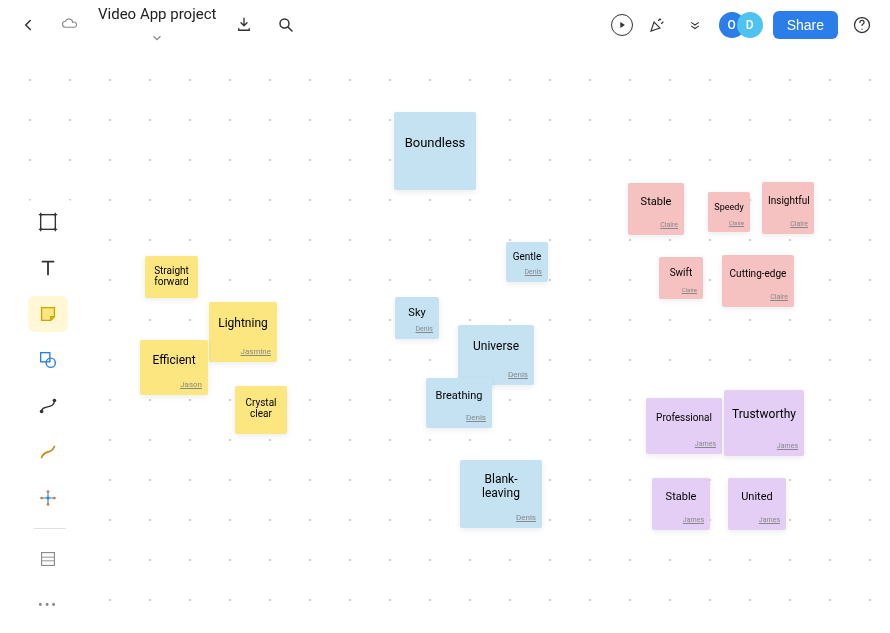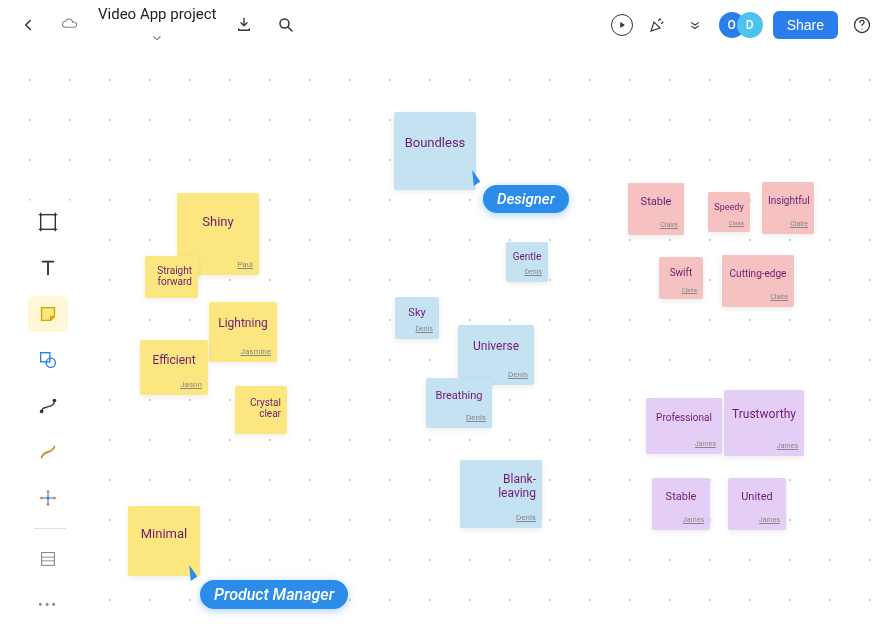--- a/index.html
+++ b/index.html
@@ -23,21 +23,21 @@
 
 .toolbar { position: absolute; left: 28px; top: 148px; width: 44px; display: flex; flex-direction: column; gap: 10px; z-index: 50; background: #fff; padding: 6px 0; border-radius: 8px; }
 .tool { width: 40px; height: 36px; display: flex; align-items: center; justify-content: center; cursor: pointer; border-radius: 6px; }
 .tool.active { background: #fff7d6; }
 .tool svg { width: 22px; height: 22px; }
 .tool-divider { height: 1px; background: #e0e0e0; margin: 2px 6px; }
 .dots-more { font-size: 14px; color: #888; letter-spacing: 2px; }
 
 
 .note { position: absolute; border-radius: 2px; padding: 6px; display: flex; flex-direction: column; box-shadow: 0 2px 6px rgba(0,0,0,0.08); }
-.note .label { font-size: 13px; color: #701a75; margin: auto; text-align: right; }
+.note .label { font-size: 13px; color: #000000; margin: auto; text-align: center; }
 .note .author { font-size: 8px; color: #888; text-align: right; margin-top: auto; text-decoration: underline; }
 .note.yellow { background: #fce680; }
 .note.blue { background: #c4e2f2; }
 .note.pink { background: #f6c1c1; }
 .note.purple { background: #e4cef5; }
 
 
 .cursor-tag { position: absolute; z-index: 60; }
 .cursor-tag .arrow { width: 0; height: 0; border-left: 8px solid transparent; border-right: 0 solid transparent; border-bottom: 14px solid #2b8de9; transform: rotate(-35deg); position: absolute; left: -14px; top: -14px; }
 .cursor-tag .pill { background: #2b8de9; color: #fff; padding: 5px 14px; border-radius: 999px; font-size: 15px; font-weight: 500; box-shadow: 0 2px 8px rgba(43,141,233,0.4); }
@@ -159,44 +159,36 @@
           <rect x="5" y="5" width="14" height="14" stroke="#888" stroke-width="1.2" fill="none"></rect>
           <line x1="5" y1="10" x2="19" y2="10" stroke="#888" stroke-width="1"></line>
           <line x1="5" y1="14" x2="19" y2="14" stroke="#888" stroke-width="1"></line>
         </svg>
       </div>
     <div class="tool">
         <span class="dots-more">•••</span>
       </div>
   </div>
 
-  <div class="note yellow" style="left:177px; top:143px; width:82px; height:82px">
-      <div class="label">Shiny</div>
-      <div class="author">Paul</div>
-    </div>
   <div class="note yellow" style="left:145px; top:206px; width:53px; height:42px">
       <div class="label" style="font-size:10px">Straight forward</div>
       <div class="author"></div>
     </div>
   <div class="note yellow" style="left:209px; top:252px; width:68px; height:60px">
       <div class="label" style="font-size:12px">Lightning</div>
       <div class="author">Jasmine</div>
     </div>
   <div class="note yellow" style="left:140px; top:290px; width:68px; height:55px">
       <div class="label" style="font-size:12px">Efficient</div>
       <div class="author">Jason</div>
     </div>
   <div class="note yellow" style="left:235px; top:336px; width:52px; height:48px">
       <div class="label" style="font-size:10px">Crystal clear</div>
       <div class="author"></div>
     </div>
-  <div class="note yellow" style="left:128px; top:456px; width:72px; height:70px">
-      <div class="label">Minimal</div>
-      <div class="author"></div>
-    </div>
 
   <div class="note blue" style="left:394px; top:62px; width:82px; height:78px">
       <div class="label">Boundless</div>
       <div class="author"></div>
     </div>
   <div class="note blue" style="left:506px; top:192px; width:42px; height:40px">
       <div class="label" style="font-size:10px">Gentle</div>
       <div class="author" style="font-size:7px">Denis</div>
     </div>
   <div class="note blue" style="left:395px; top:247px; width:44px; height:42px">
@@ -247,22 +239,14 @@
     </div>
   <div class="note purple" style="left:652px; top:428px; width:58px; height:52px">
       <div class="label" style="font-size:11px">Stable</div>
       <div class="author" style="font-size:7px">James</div>
     </div>
   <div class="note purple" style="left:728px; top:428px; width:58px; height:52px">
       <div class="label" style="font-size:11px">United</div>
       <div class="author" style="font-size:7px">James</div>
     </div>
 
-  <div class="cursor-tag italic" style="left:483px; top:135px">
-    <div class="arrow"></div>
-    <div class="pill">Designer</div>
-  </div>
-  <div class="cursor-tag italic" style="left:200px; top:530px">
-    <div class="arrow"></div>
-    <div class="pill" style="font-size:16px">Product Manager</div>
-  </div>
 
 </div>
 
 </body></html>

